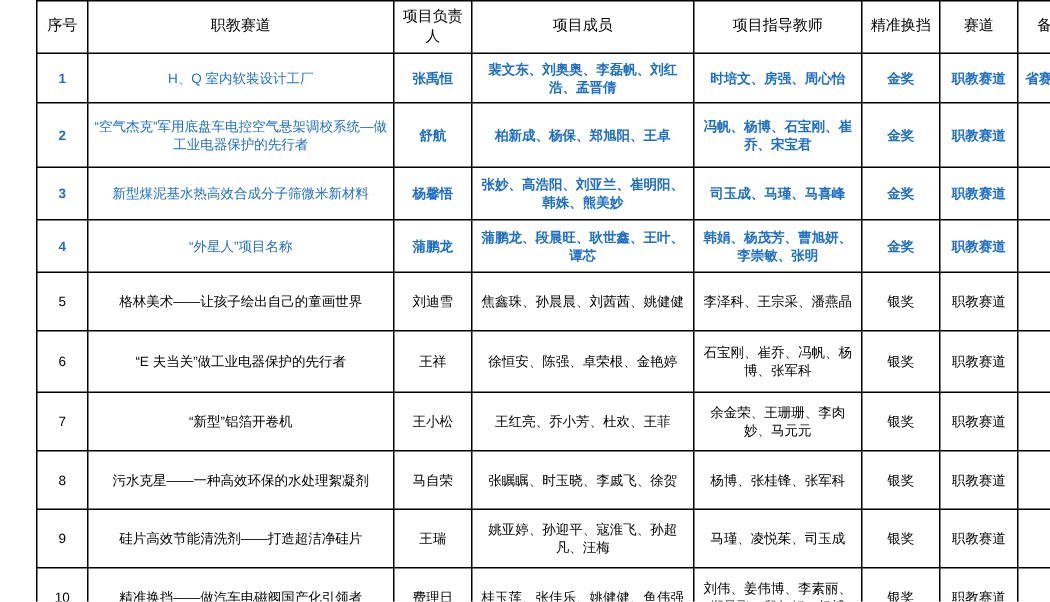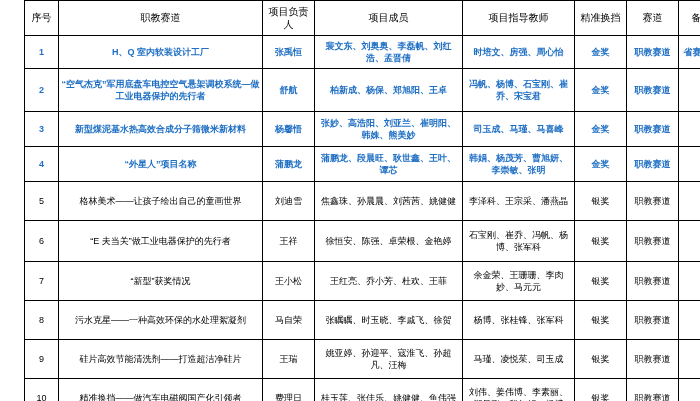--- a/index.html
+++ b/index.html
@@ -49,21 +49,21 @@
   table.awards thead th {
     font-size: 10px;
     font-weight: normal;
     height: 28px;
   }
   tr.highlight td {
     color: #1F6FC4;
     font-weight: bold;
   }
   tr.highlight td.proj-name {
-    font-weight: bold;
+    font-weight: normal;
   }
   td.members, td.teachers {
     text-align: center;
     line-height: 1.45;
   }
   tr.r1 td { height: 26px; }
   tr.r2 td { height: 36px; }
   tr.r3 td { height: 28px; }
   tr.r4 td { height: 28px; }
   tr.r5 td { height: 32px; }
@@ -156,21 +156,21 @@
         <td class="proj-name">“E 夫当关”做工业电器保护的先行者</td>
         <td>王祥</td>
         <td class="members">徐恒安、陈强、卓荣根、金艳婷</td>
         <td class="teachers">石宝刚、崔乔、冯帆、杨博、张军科</td>
         <td>银奖</td>
         <td>职教赛道</td>
         <td></td>
       </tr>
       <tr class="r7">
         <td>7</td>
-        <td class="proj-name">“新型”获奖情况</td>
+        <td class="proj-name">“新型”铝箔开卷机</td>
         <td>王小松</td>
         <td class="members">王红亮、乔小芳、杜欢、王菲</td>
         <td class="teachers">余金荣、王珊珊、李肉妙、马元元</td>
         <td>银奖</td>
         <td>职教赛道</td>
         <td></td>
       </tr>
       <tr class="r8">
         <td>8</td>
         <td class="proj-name">污水克星——一种高效环保的水处理絮凝剂</td>

